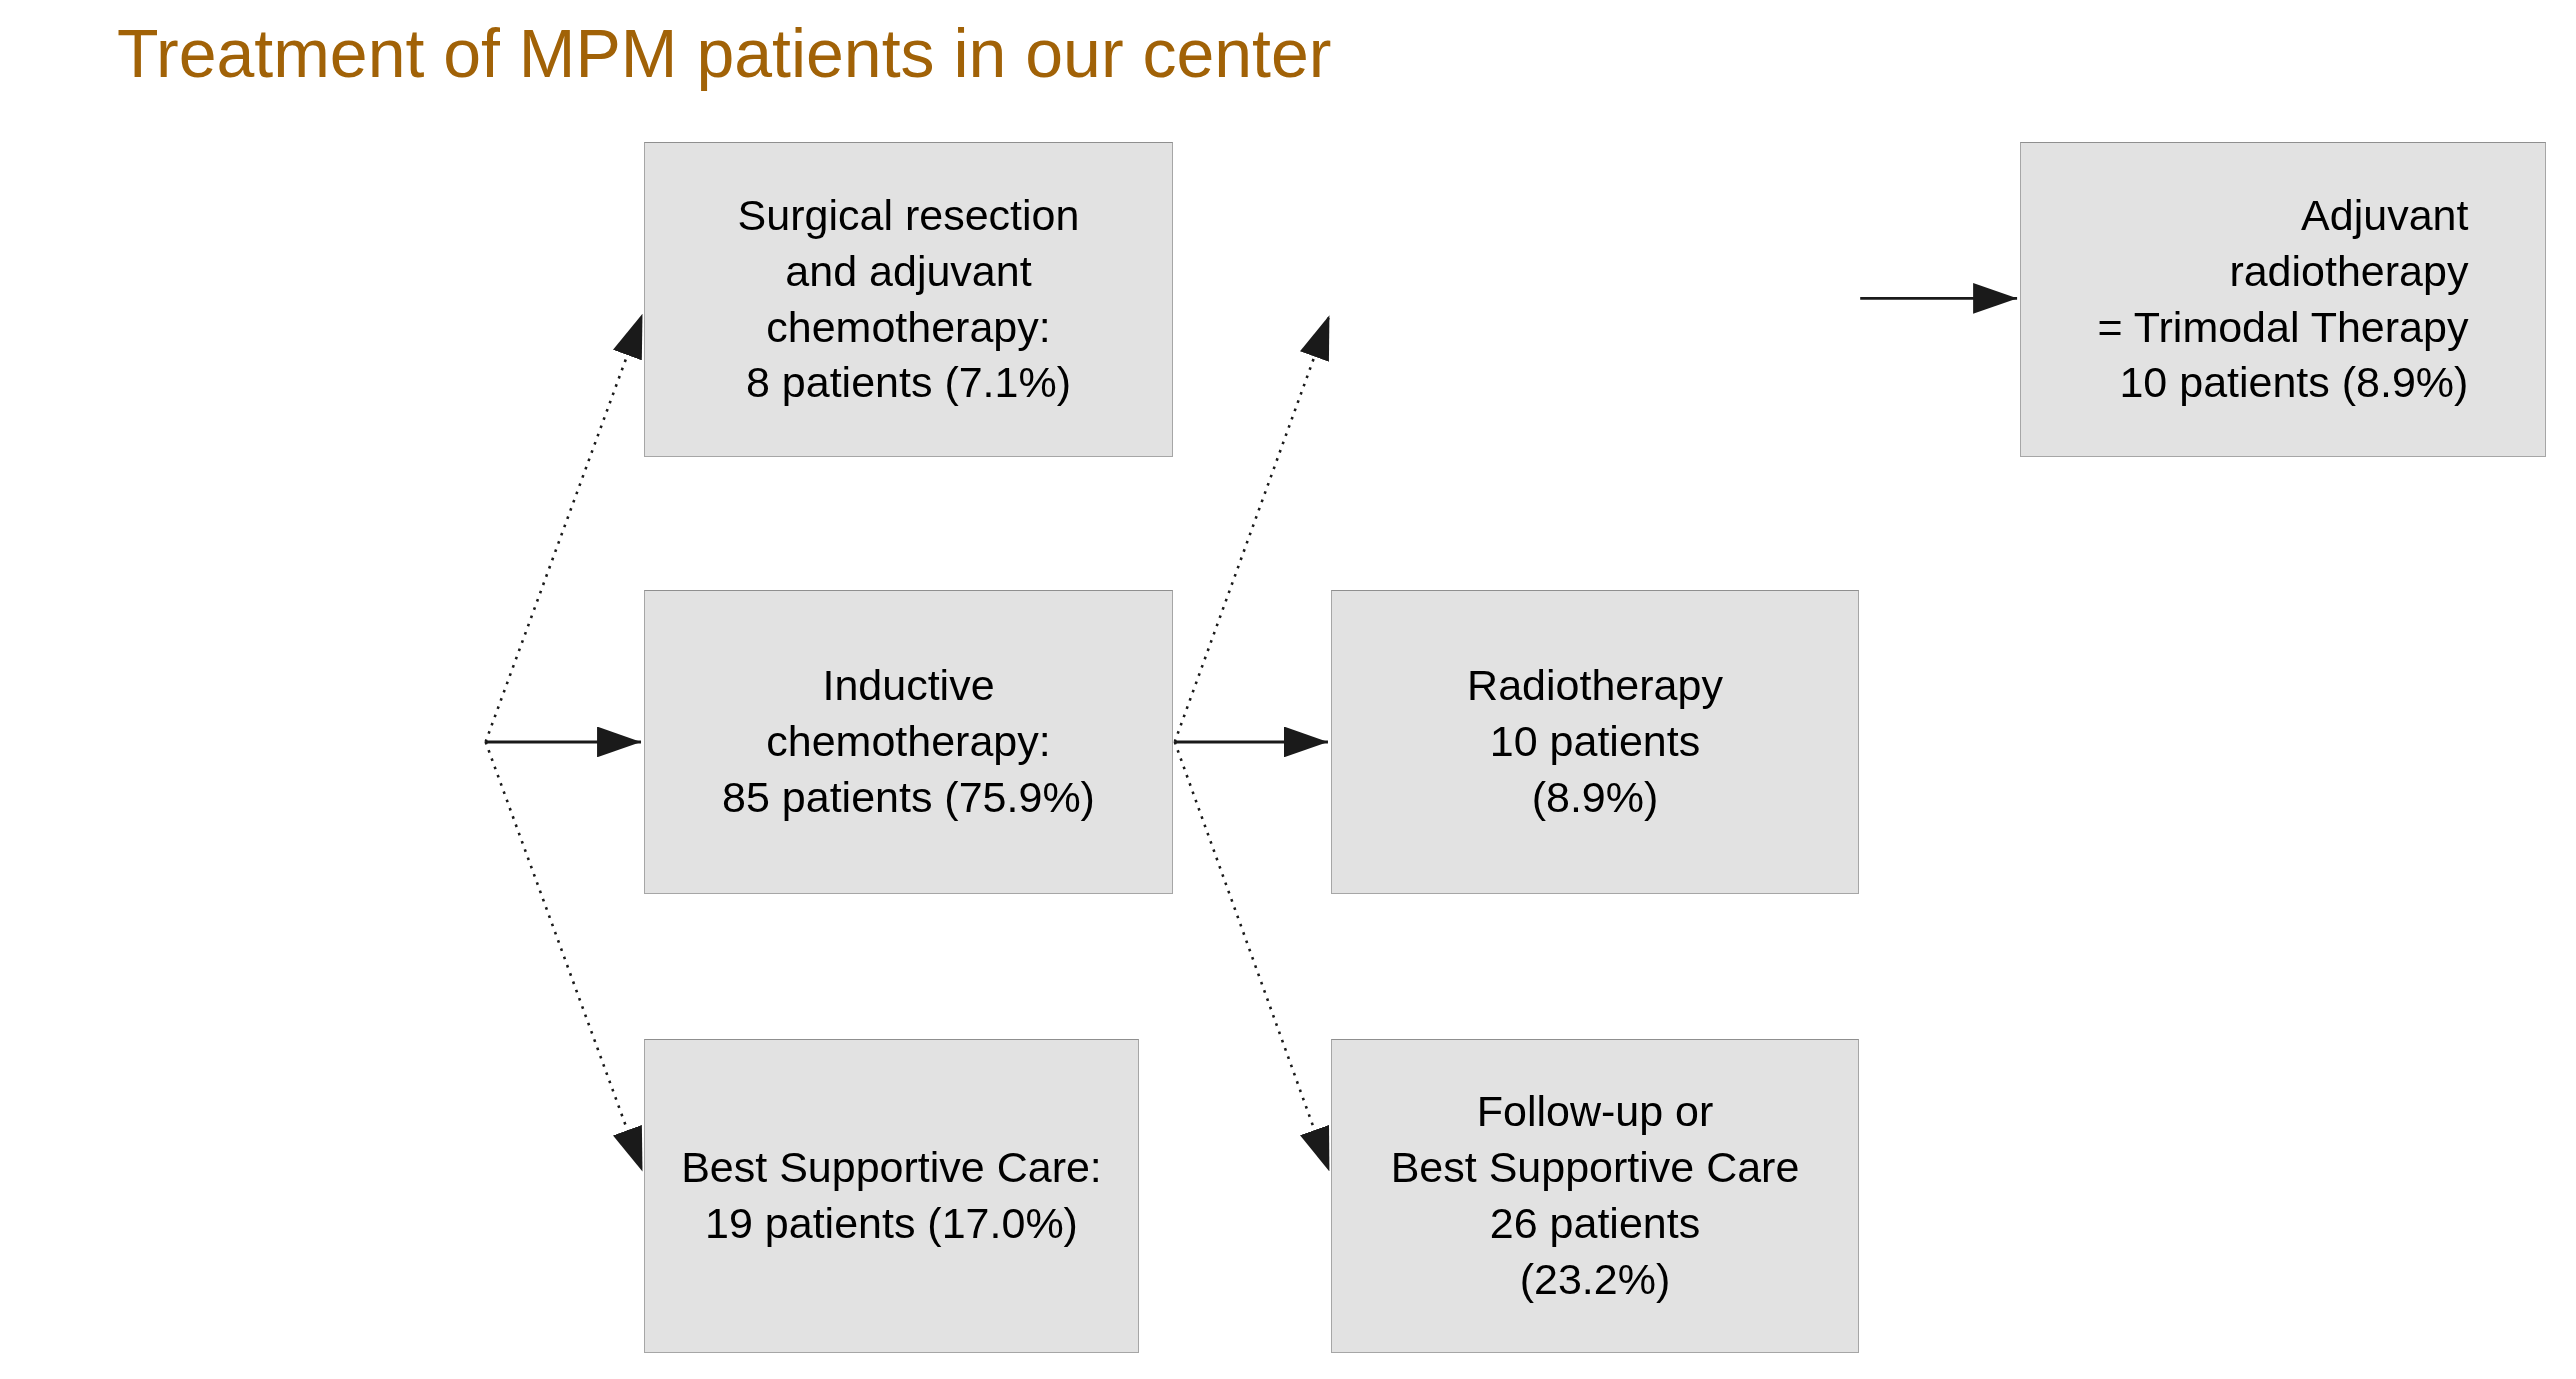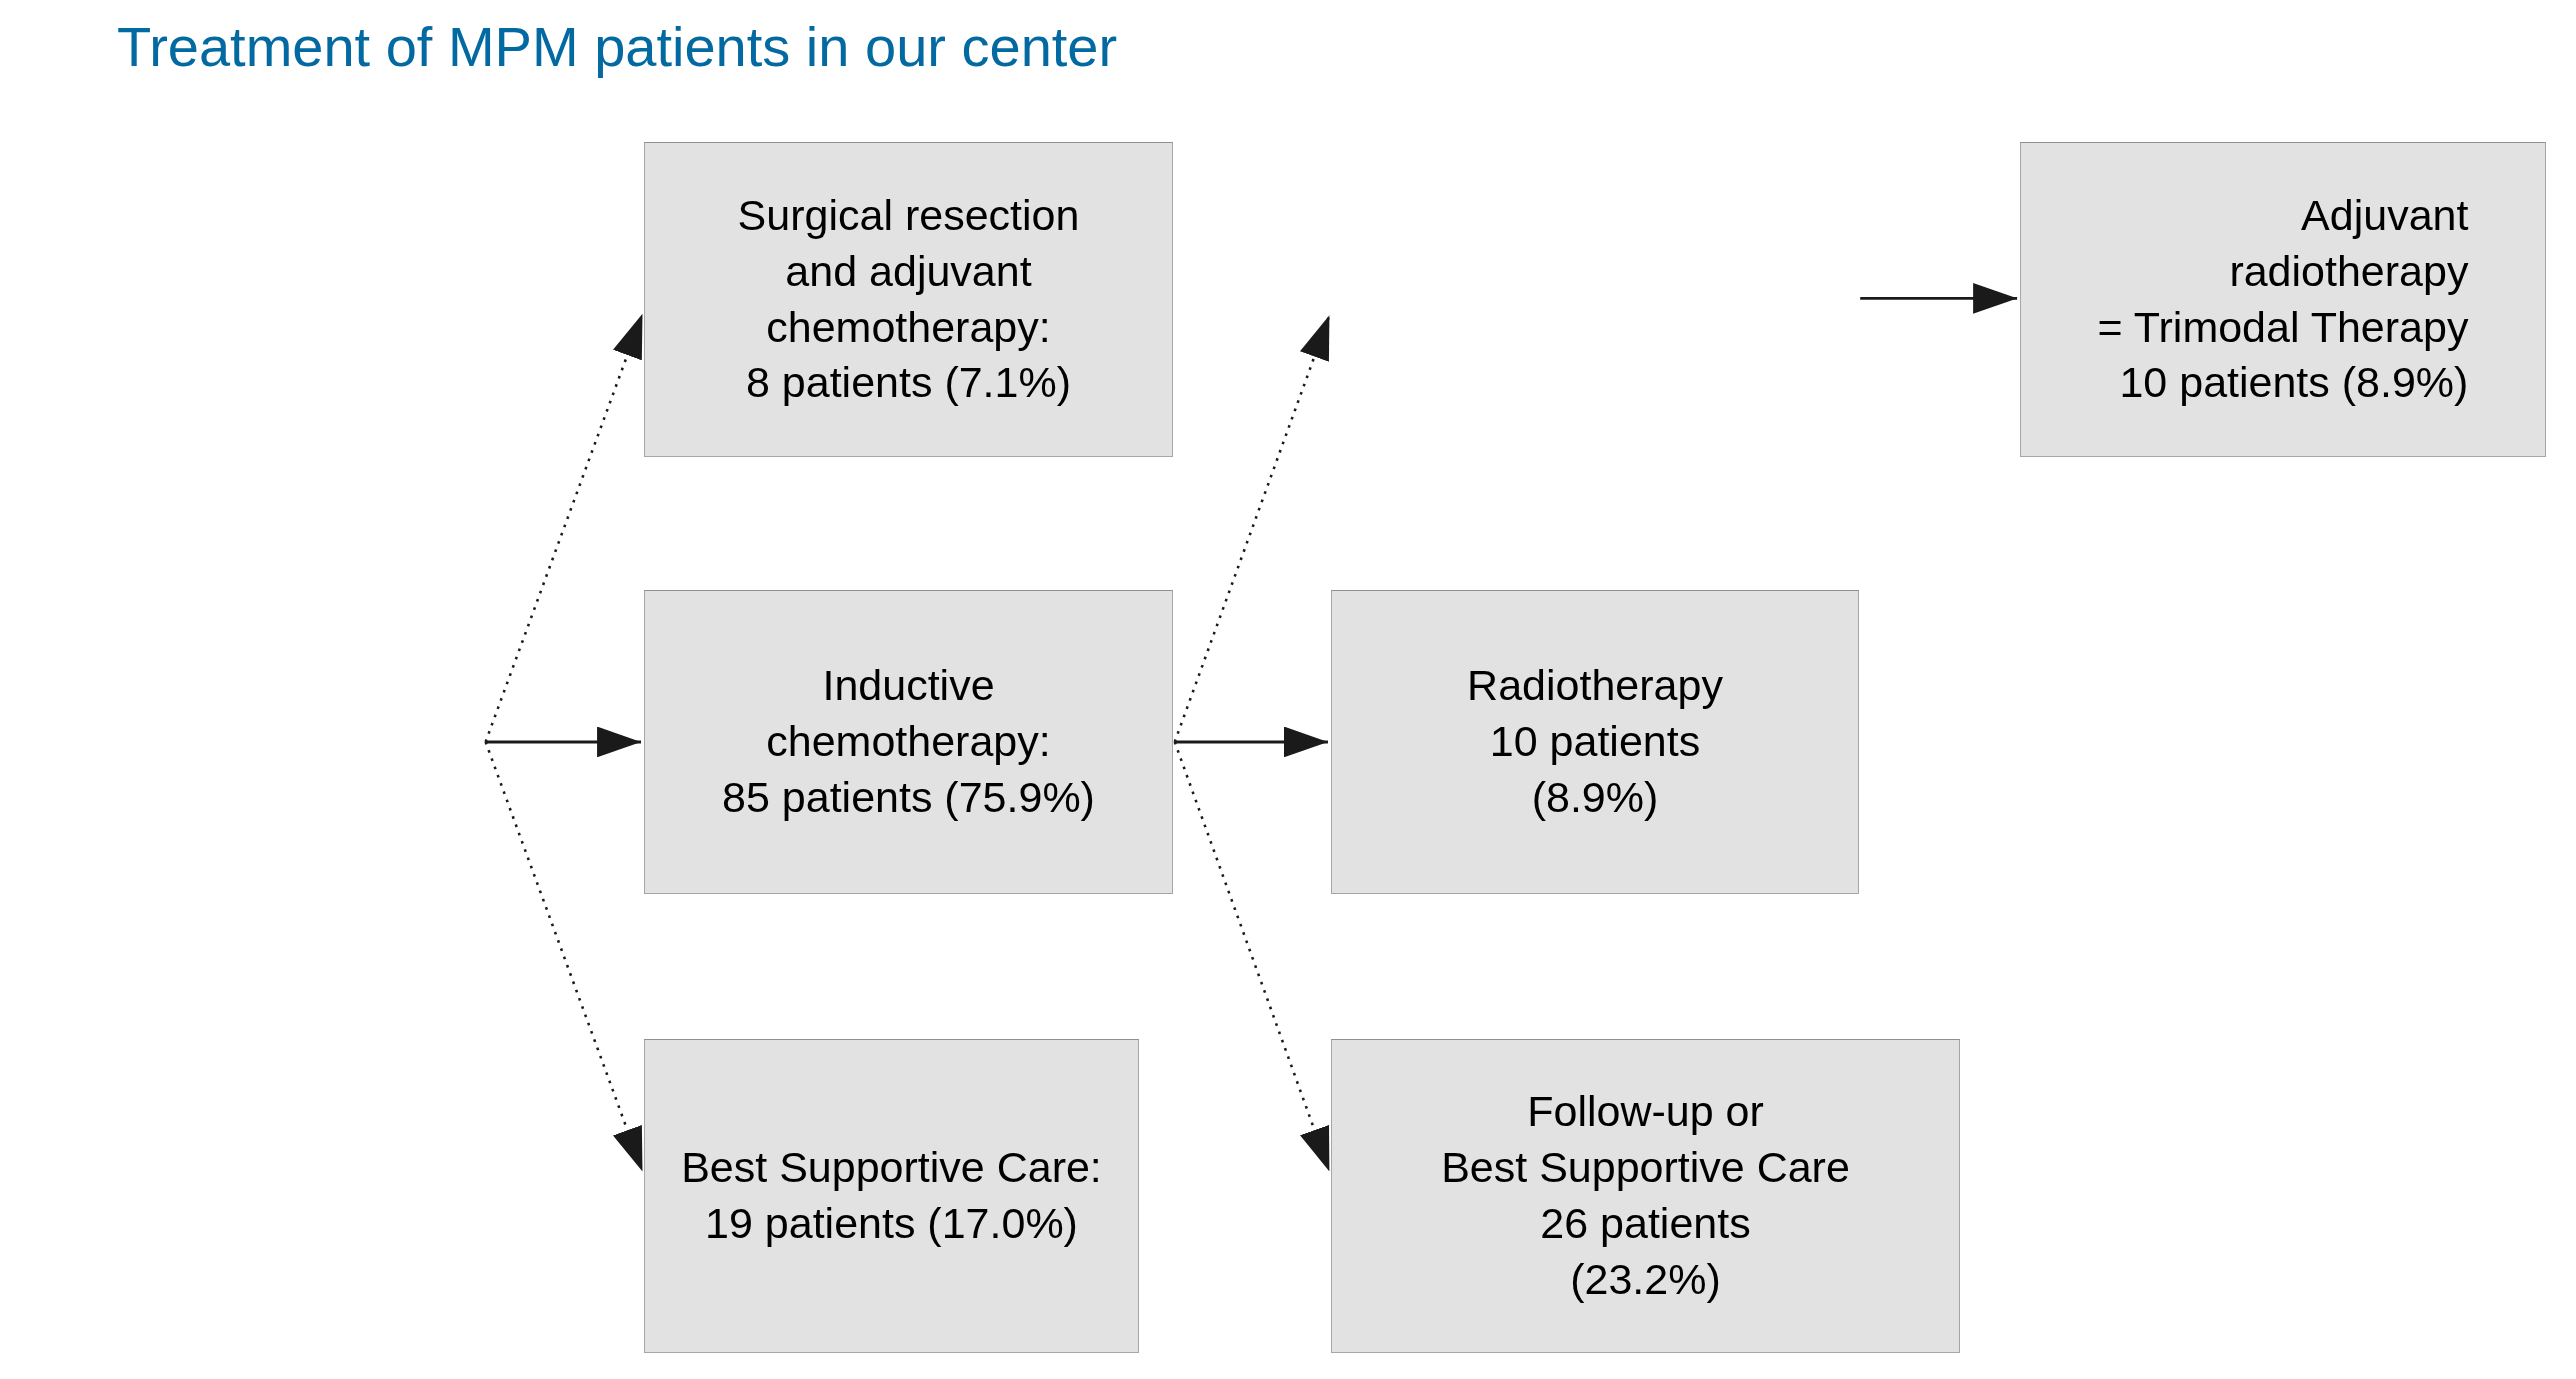--- a/index.html
+++ b/index.html
@@ -9,23 +9,23 @@
     height: 1379px;
     background: #ffffff;
     font-family: "Liberation Sans", sans-serif;
     color: #000000;
     overflow: hidden;
   }
   .title {
     position: absolute;
     left: 117px;
     top: 16px;
-    font-size: 56px;
+    font-size: 68px;
     line-height: 1.1;
-    color: #0369a1;
+    color: #a16207;
     white-space: nowrap;
   }
   #arrows {
     position: absolute;
     left: 0; top: 0;
     width: 2576px; height: 1379px;
   }
   .node {
     position: absolute;
     box-sizing: border-box;
@@ -40,21 +40,21 @@
     font-size: 43px;
     line-height: 1.3;
     color: #000000;
   }
   .n1 { left: 13.2px;   top: 590px;  width: 471px; height: 301px; }
   .n2 { left: 644px;  top: 142px;  width: 529px; height: 315px; text-align: center; }
   .n3 { left: 644px;  top: 590px;  width: 529px; height: 304px; }
   .n4 { left: 644px;  top: 1039px; width: 495px; height: 314px; }
   .n5 { left: 1331px; top: 142px;  width: 528px; height: 315px; }
   .n6 { left: 1331px; top: 590px;  width: 528px; height: 304px; }
-  .n7 { left: 1331px; top: 1039px; width: 629px; height: 314px; }
+  .n7 { left: 1331px; top: 1039px; width: 528px; height: 314px; }
   .n8 { left: 2020px; top: 142px;  width: 526px; height: 315px; text-align: right; }
   .solid-line  { stroke: #1a1a1a; stroke-width: 4; fill: none; }
   .dotted-line { stroke: #1a1a1a; stroke-width: 3.5; stroke-dasharray: 3.5 8.5; fill: none; }
 </style>
 </head>
 <body>
 
 <div class="canvas">
 
   <svg id="arrows" viewBox="0 0 3513 1881" xmlns="http://www.w3.org/2000/svg">

